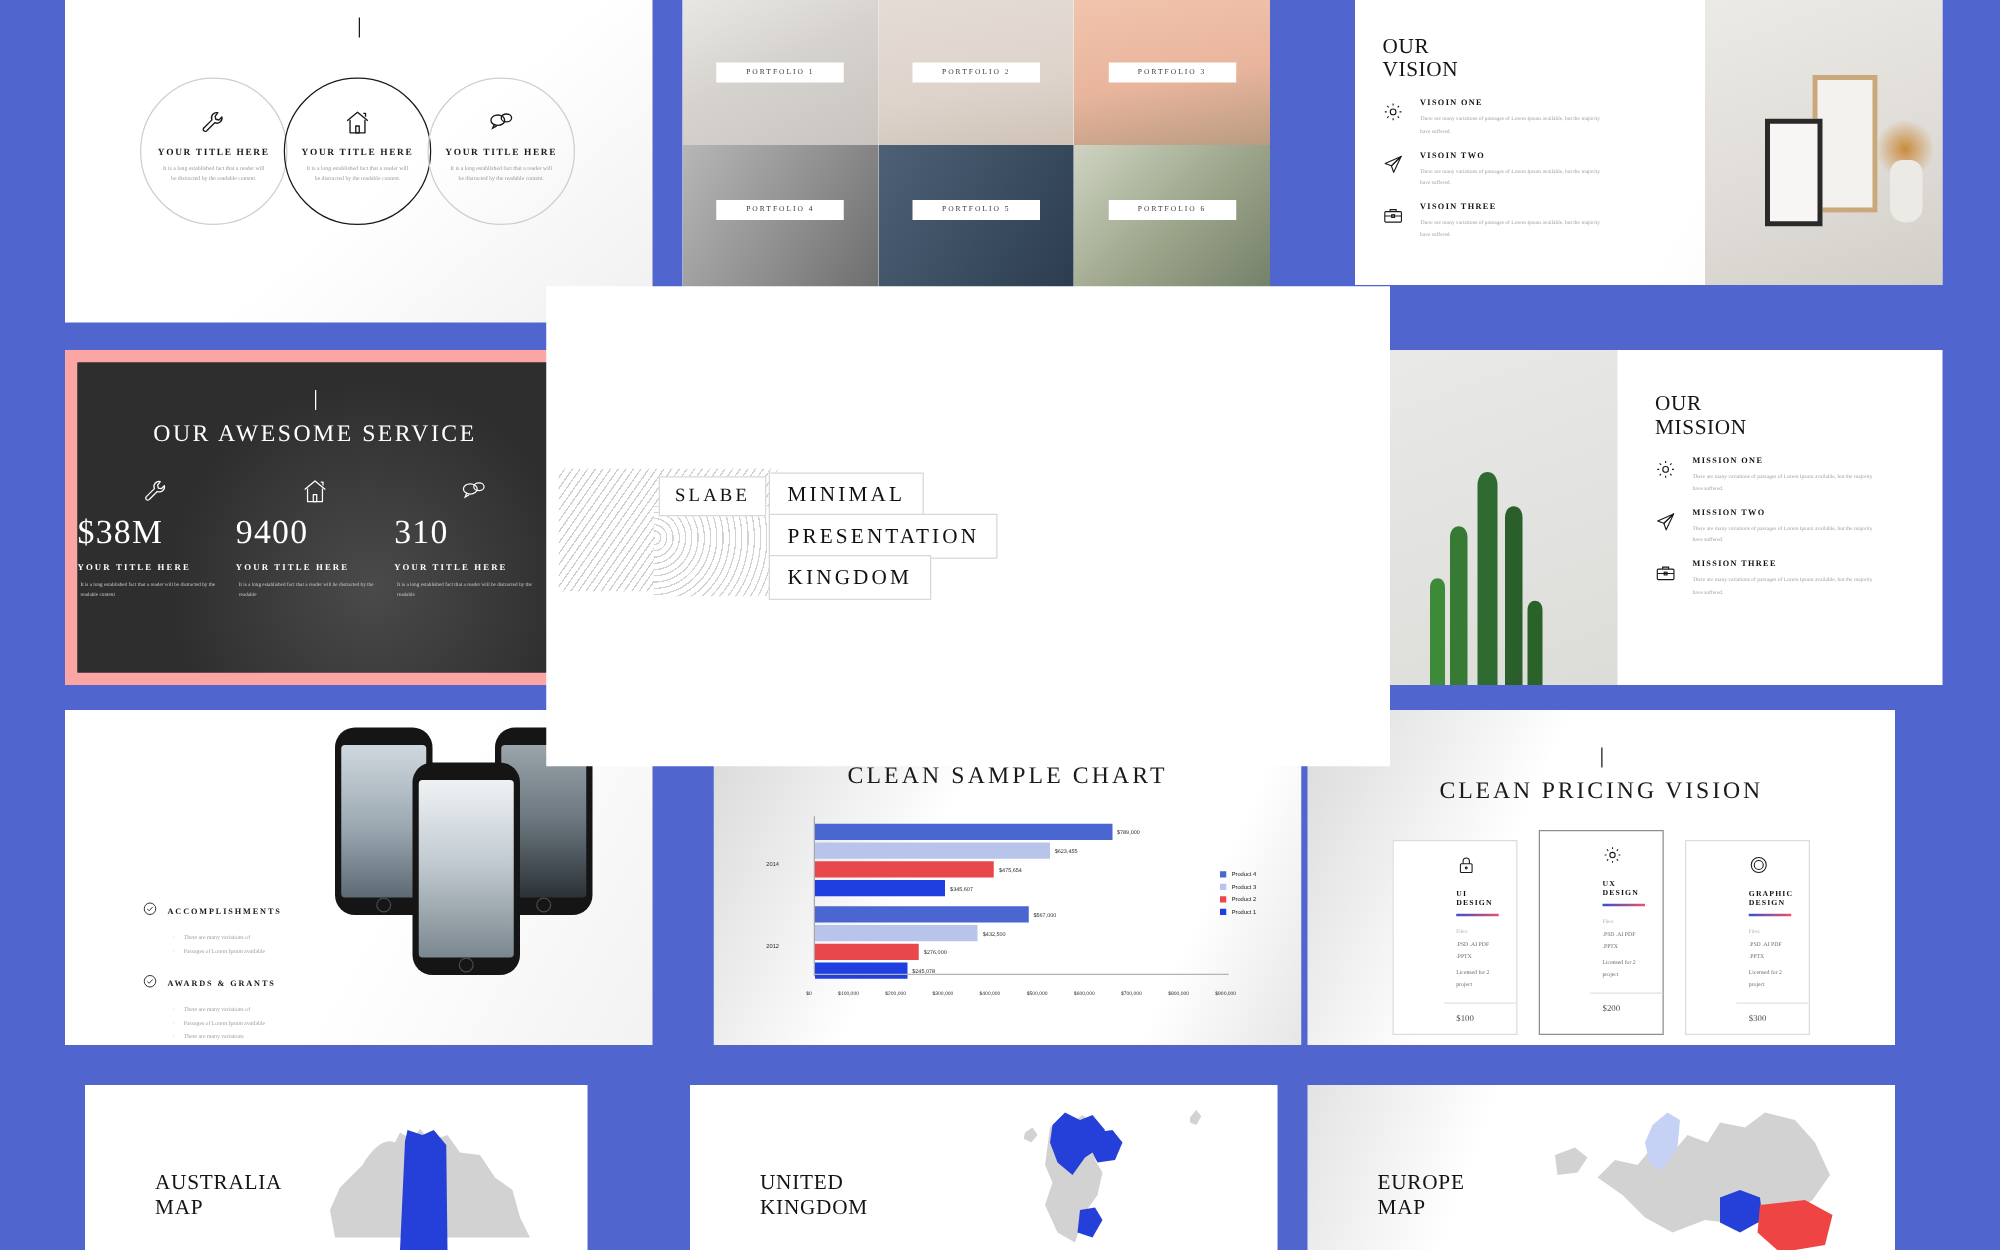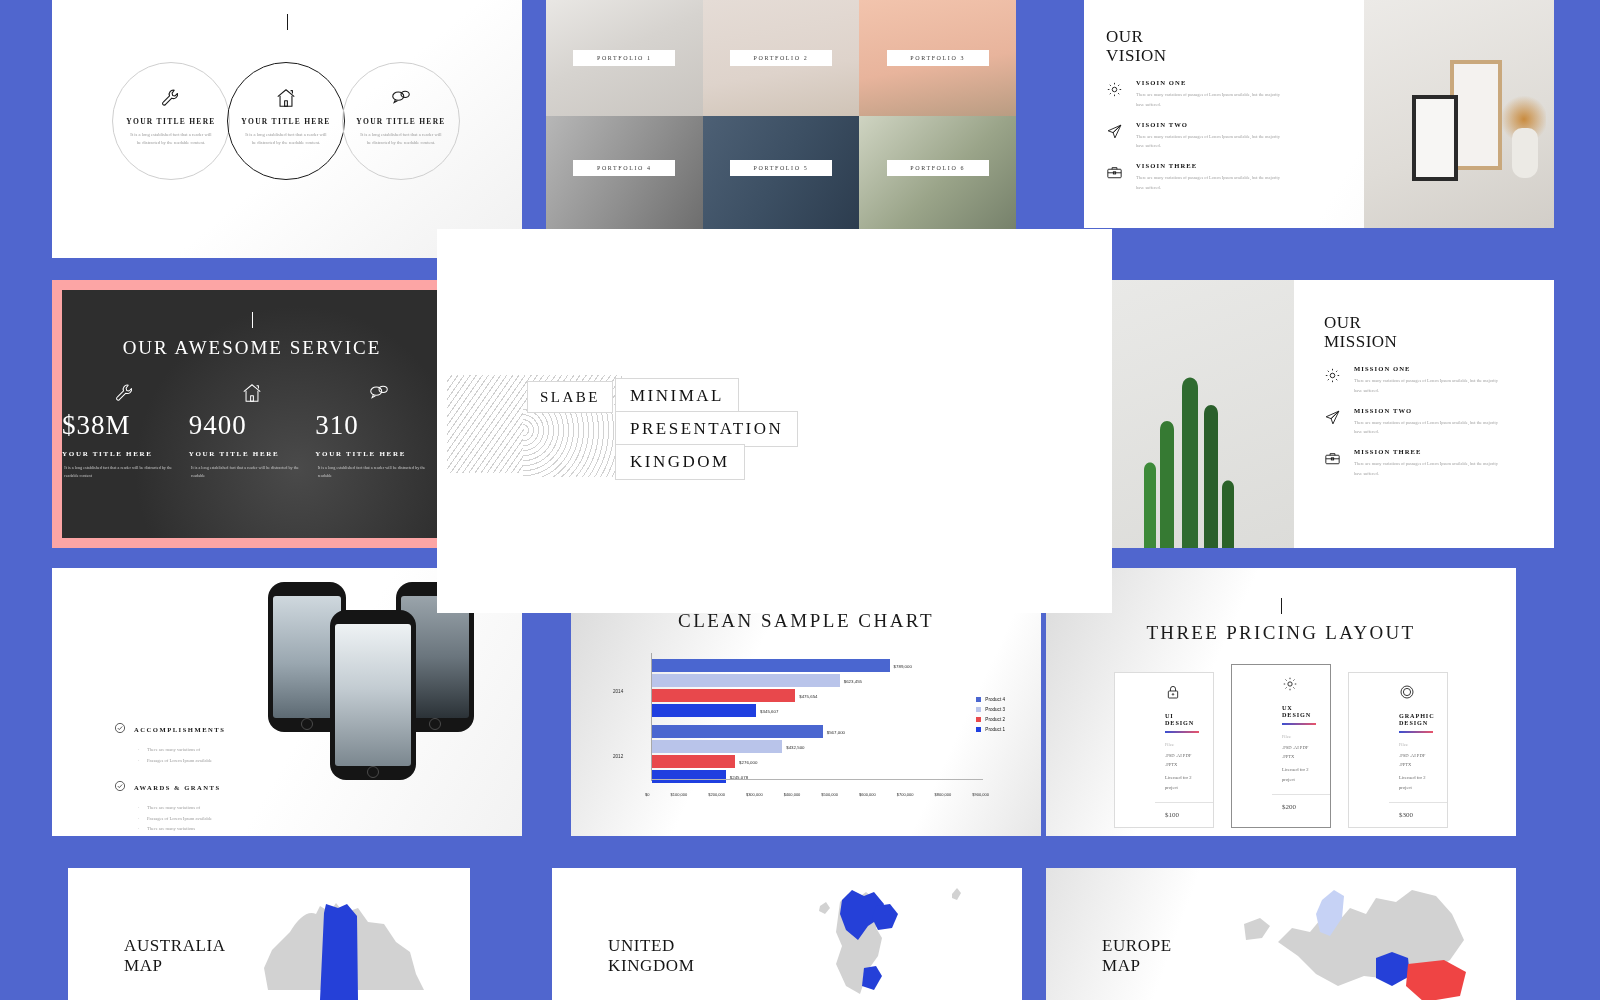--- a/index.html
+++ b/index.html
@@ -557,21 +557,21 @@
       <div>
           <i id="lg3" style="background: rgb(31, 63, 224);"></i>
           <span>Product 1</span>
         </div>
     </div>
   </div>
 </div>
 
 <div class="slide" id="s8">
   <div class="tickmark" style="margin-top:30px"></div>
-  <div class="slide-title" style="padding-top:0">THREE PRICING LAYOUT</div>
+  <div class="slide-title" style="padding-top:0">CLEAN PRICING VISION</div>
   <div class="cards">
 
     <div class="pcard">
       <div class="body">
         <div class="ico">
           <svg width="16" height="16" viewBox="0 0 24 24" fill="none" stroke="#1a1a1a" stroke-width="1.3">
               <rect x="5" y="10.5" width="14" height="10.5" rx="1.2"></rect>
               <path d="M8.2 10.5V7.4a3.8 3.8 0 0 1 7.6 0v3.1"></path>
               <circle cx="12" cy="15.6" r="1.1"></circle>
             </svg>

